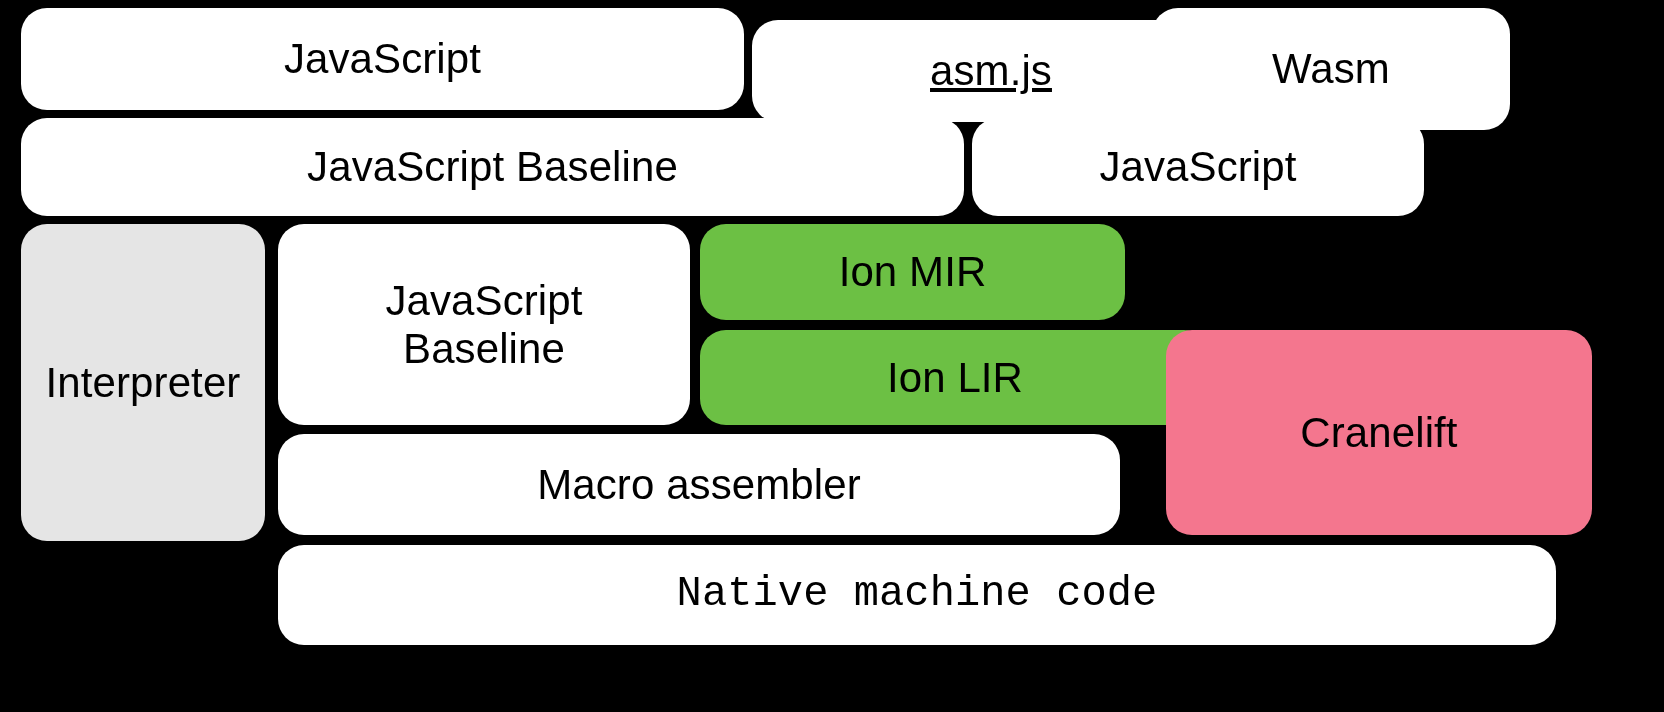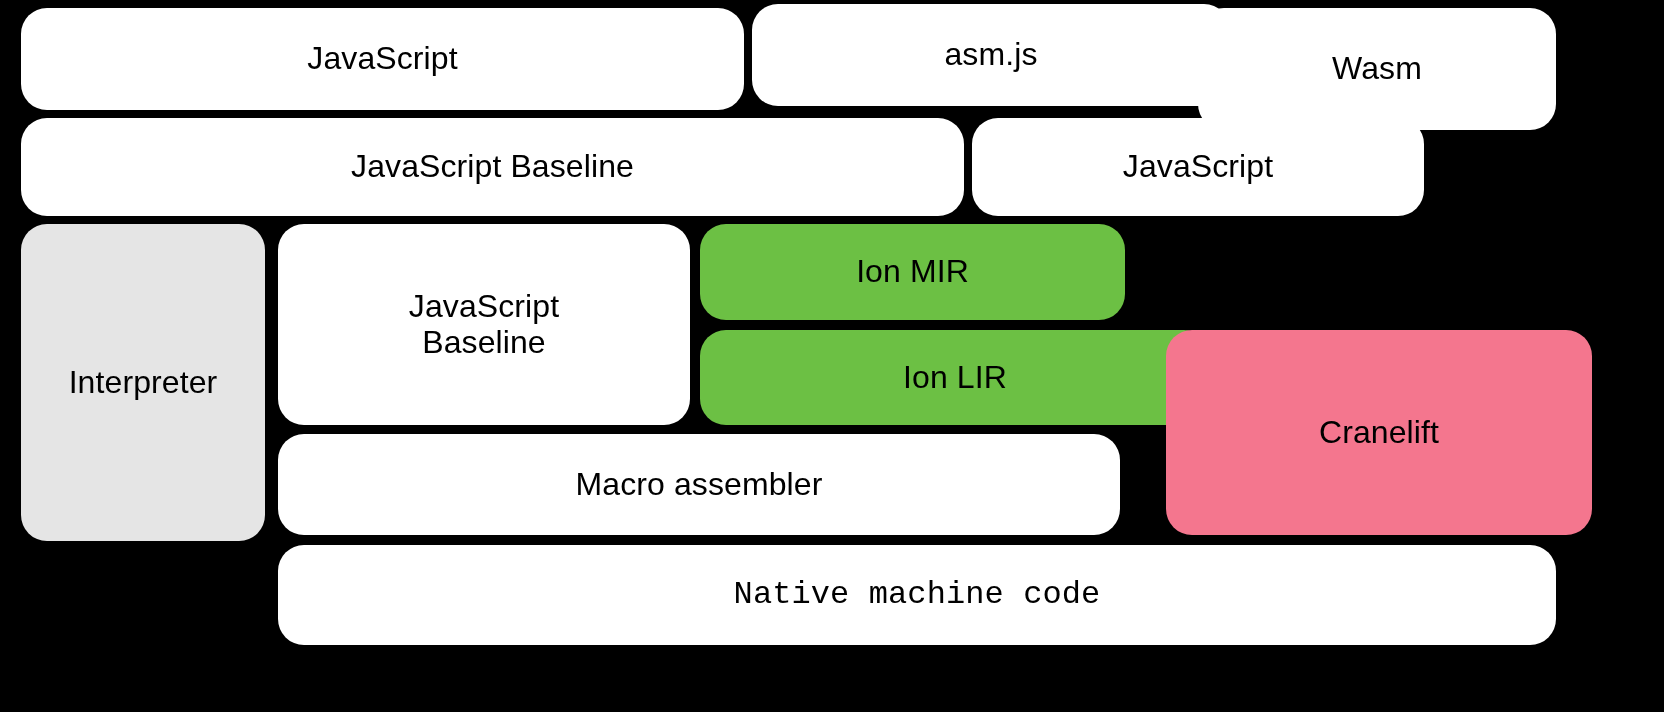--- a/index.html
+++ b/index.html
@@ -17,36 +17,36 @@
   }
   .node {
     position: absolute;
     box-sizing: border-box;
     display: flex;
     align-items: center;
     justify-content: center;
     text-align: center;
     border-radius: 26px;
     color: #000000;
-    font-size: 32px;
+    font-size: 42px;
     font-weight: 400;
     line-height: 1.12;
     letter-spacing: 0.1px;
     white-space: pre-line;
     padding: 2px 10px;
   }
   .fill-white { background: #ffffff; }
   .fill-gray  { background: #e5e5e5; }
   .fill-green { background: #6cc044; }
   .fill-red   { background: #f4768e; }
 
   
   #n-javascript      { left: 21px;   top: 8px;   width: 723px; height: 102px; }
-  #n-asmjs           { left: 752px;  top: 4px;   width: 478px; height: 102px; }
-  #n-wasm            { left: 1198px; top: 8px;   width: 358px; height: 122px; }
+  #n-asmjs           { left: 752px;  top: 20px;   width: 478px; height: 102px; text-decoration: underline; }
+  #n-wasm            { left: 1152px; top: 8px;   width: 358px; height: 122px; }
   
   #n-js-bytecode     { left: 21px;   top: 118px; width: 943px; height: 98px; }
   #n-baldrmonkey     { left: 972px;  top: 118px; width: 452px; height: 98px; }
   
   #n-interpreter     { left: 21px;   top: 224px; width: 244px; height: 317px; }
   #n-js-baseline     { left: 278px;  top: 224px; width: 412px; height: 201px; }
   #n-ion-mir         { left: 700px;  top: 224px; width: 425px; height: 96px; }
   #n-ion-lir         { left: 700px;  top: 330px; width: 510px; height: 95px; }
   #n-macro-assembler { left: 278px;  top: 434px; width: 842px; height: 101px; }
   #n-cranelift       { left: 1130px; top: 330px; width: 426px; height: 205px; margin-left: 36px; }

